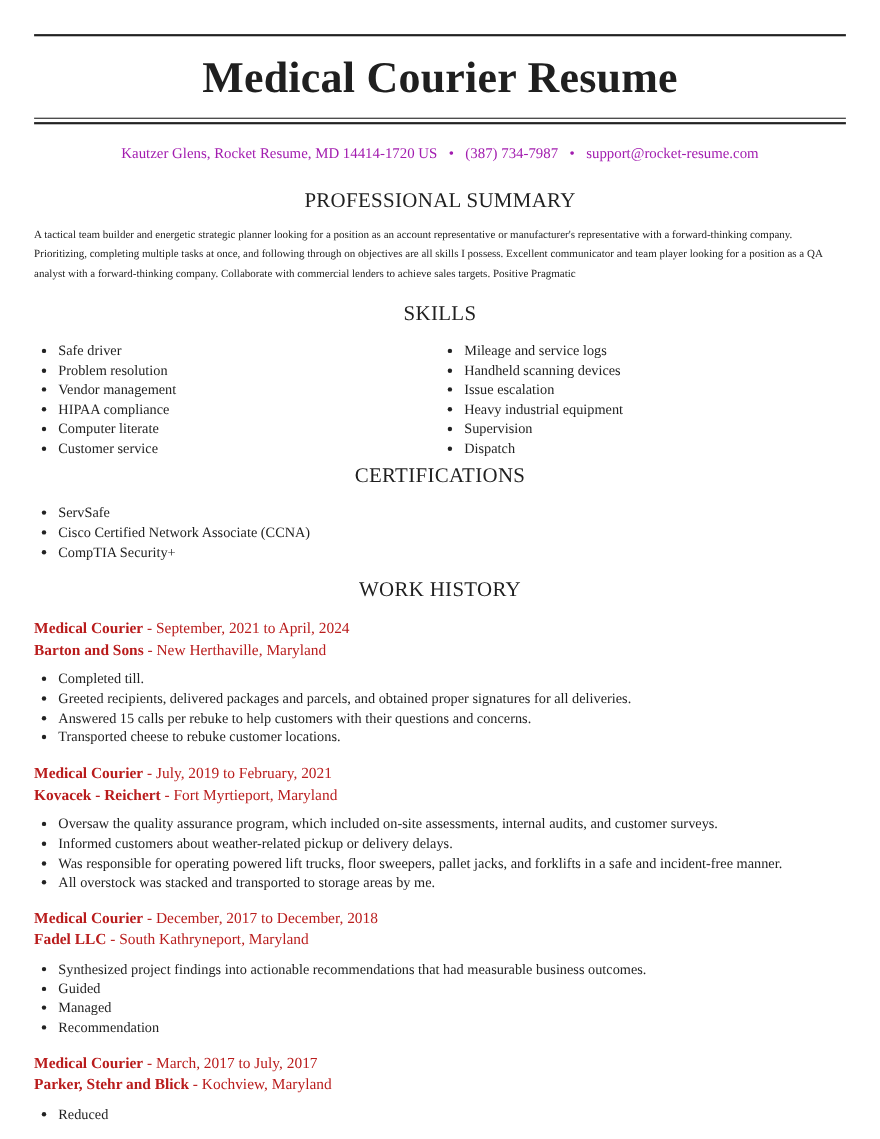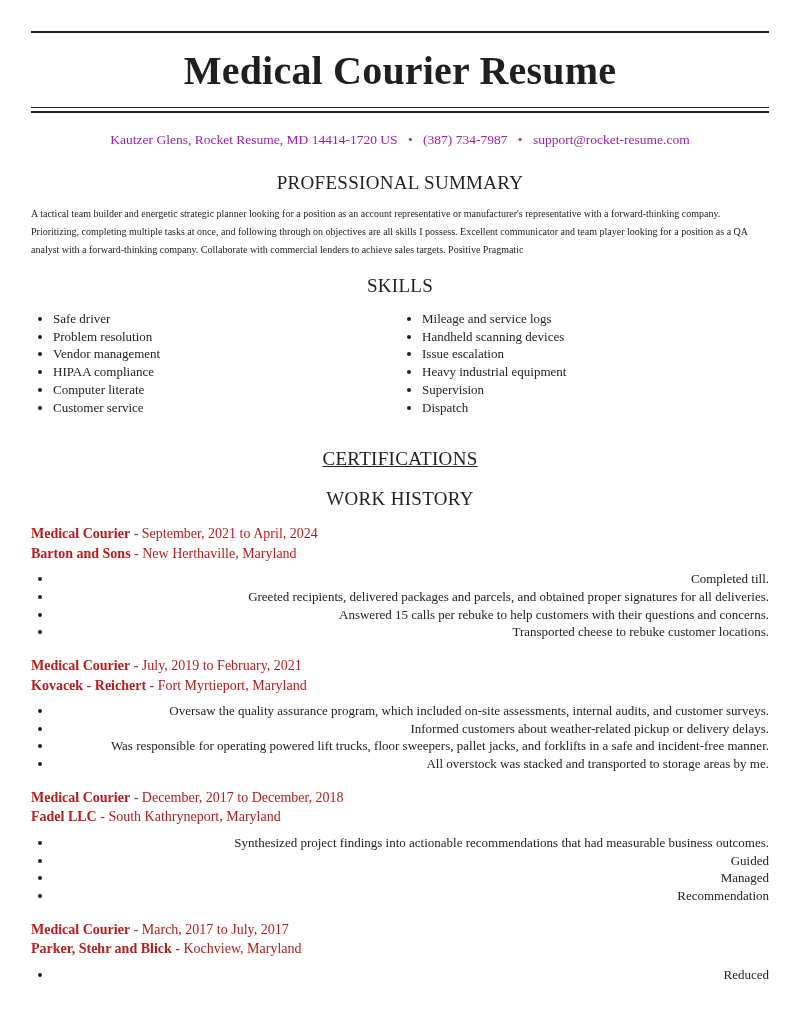--- a/index.html
+++ b/index.html
@@ -108,21 +108,20 @@
     .job-line {
       font-size: 14px;
       line-height: 19.5px;
       color: #b91c1c;
     }
     .job-line b {
       font-weight: bold;
     }
     .job ul {
       margin-top: 7px;
-      text-align: right;
     }
   </style>
 </head>
 <body>
 
 <div class="page">
 
   <div class="top-rule"></div>
 
   <h1 class="title">Medical Courier Resume</h1>
@@ -164,25 +163,30 @@
     <ul>
       <li>Mileage and service logs</li>
       <li>Handheld scanning devices</li>
       <li>Issue escalation</li>
       <li>Heavy industrial equipment</li>
       <li>Supervision</li>
       <li>Dispatch</li>
     </ul>
   </div>
 
-  <div class="section-head" style="margin-top:30px;text-decoration:underline;">
+  <div class="section-head" style="margin-top:4px;">
     <div class="line"></div>
     <div class="label">CERTIFICATIONS</div>
     <div class="line"></div>
   </div>
+  <ul class="cert-list">
+    <li>ServSafe</li>
+    <li>Cisco Certified Network Associate (CCNA)</li>
+    <li>CompTIA Security+</li>
+  </ul>
 
   <div class="section-head" style="margin-top:14px;">
     <div class="line"></div>
     <div class="label">WORK HISTORY</div>
     <div class="line"></div>
   </div>
 
   <div class="job">
     <div class="job-line"><b>Medical Courier</b><span> - September, 2021 to April, 2024</span></div>
     <div class="job-line"><b>Barton and Sons</b><span> - New Herthaville, Maryland</span></div>

